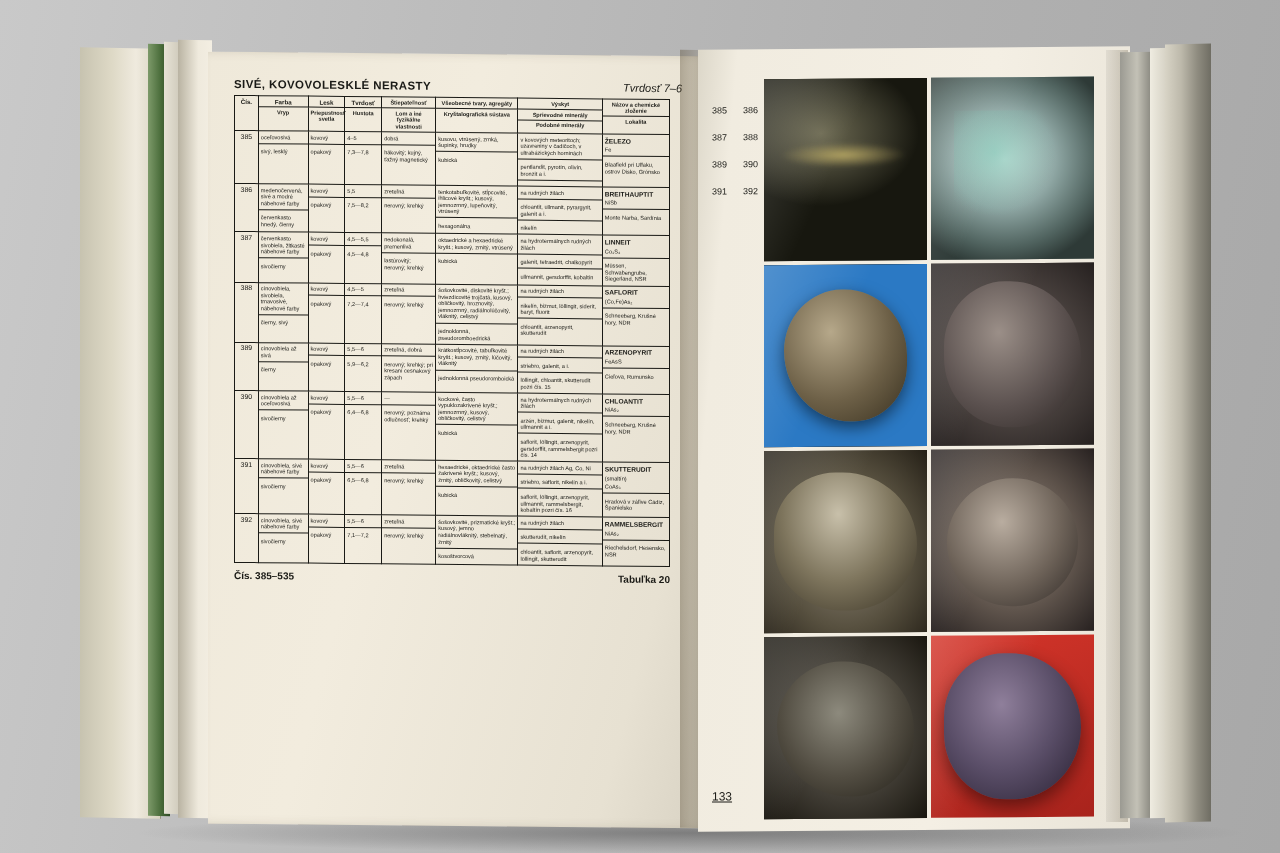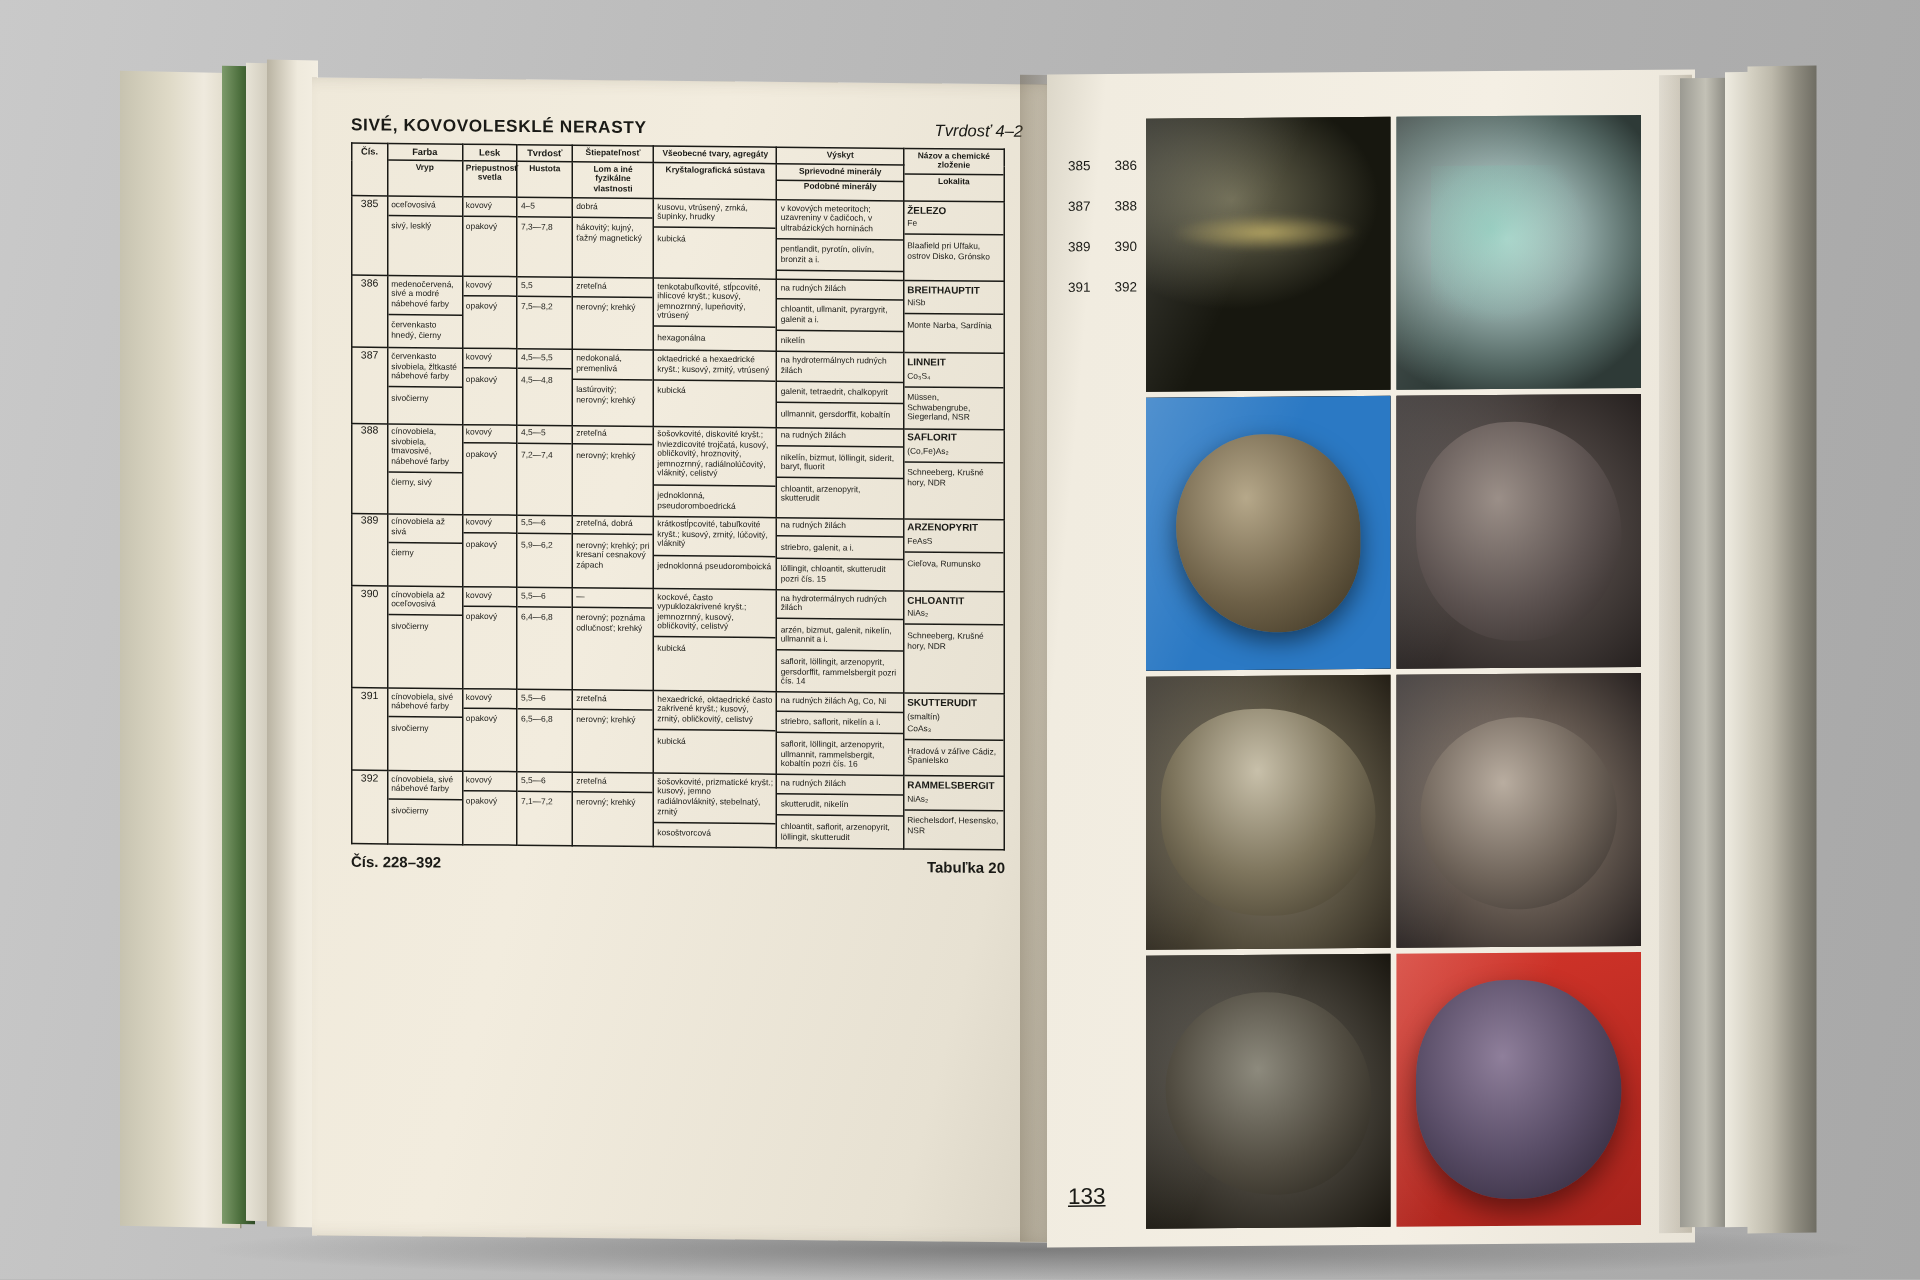--- a/index.html
+++ b/index.html
@@ -97,21 +97,21 @@
       linear-gradient(160deg,#3b3830,#100e09);}
   .p7::after{content:"";position:absolute;left:8%;top:14%;width:84%;height:74%;border-radius:48% 52% 46% 54%;
     background:radial-gradient(ellipse at 45% 38%,#8d8a7d,#514c41 55%,#211e17 100%);}
   .p8{background:linear-gradient(160deg,#d4352a,#a8231c);}
   .p8::after{content:"";position:absolute;left:8%;top:10%;width:84%;height:80%;border-radius:46% 54% 52% 48%;
     background:radial-gradient(ellipse at 42% 35%,#8f7f9b,#5a4e68 50%,#271f30 100%);
     box-shadow:0 8px 18px rgba(0,0,0,.45);}
 
   .rnum-col{position:absolute;left:14px;top:56px;width:46px;font-size:9px;color:#1a1a16;}
   .rnum-col div{display:flex;justify-content:space-between;margin-bottom:17px;}
-  .pagenum{position:absolute;left:14px;top:740px;font-size:15px;color:#1a1a16;text-decoration:underline;}
+  .pagenum{position:absolute;left:14px;top:740px;font-size:12px;color:#1a1a16;text-decoration:underline;}
 
   
   .edge{position:absolute;left:1046px;top:32px;width:22px;height:772px;
     background:linear-gradient(90deg,rgba(0,0,0,.06),rgba(120,110,90,.35));transform:skewY(-.5deg);}
   .curl{position:absolute;left:620px;top:32px;width:34px;height:778px;
     background:linear-gradient(90deg,rgba(90,78,55,.42),rgba(255,255,255,0));transform:skewY(.5deg);}
 </style>
 </head>
 <body>
 
@@ -120,21 +120,21 @@
     <div class="book-shadow"></div>
     <div class="cover-left"></div>
     <div class="cover-left2"></div>
     <div class="cover-left3"></div>
     <div class="gutter"></div>
 
     <div class="page-left">
       <div class="lp">
         <div class="lp-head">
           <div class="lp-title">SIVÉ, KOVOVOLESKLÉ NERASTY</div>
-          <div class="lp-hard">Tvrdosť 4–2</div>
+          <div class="lp-hard">Tvrdosť 7–6</div>
         </div>
 
         <table class="mintab">
           <colgroup>
             <col style="width:22px">
               <col style="width:46px">
               <col style="width:34px">
             <col style="width:34px">
               <col style="width:50px">
               <col style="width:76px">
@@ -512,21 +512,21 @@
                   <div class="nm">RAMMELSBERGIT</div>
                   <div>NiAs₂</div>
                   <div class="divline"></div>
                   <div>Riechelsdorf, Hesensko, NSR</div>
                 </td>
               </tr>
             </tbody>
         </table>
 
         <div class="lp-foot">
-          <div>Čís. 228–392</div>
+          <div>Čís. 385–535</div>
           <div class="tab">Tabuľka 20</div>
         </div>
       </div>
     </div>
 
     <div class="curl"></div>
 
     <div class="page-right">
       <div class="rpad">
         <div class="rnum-col">

